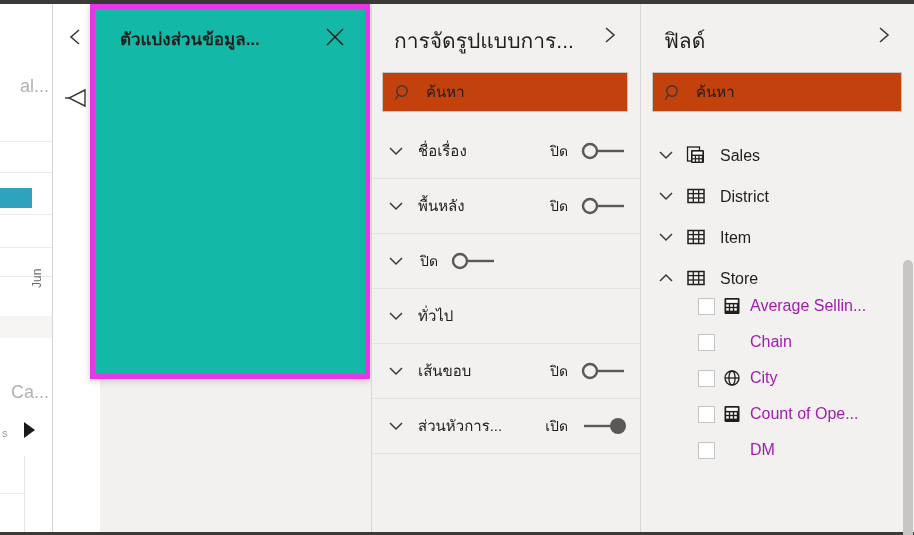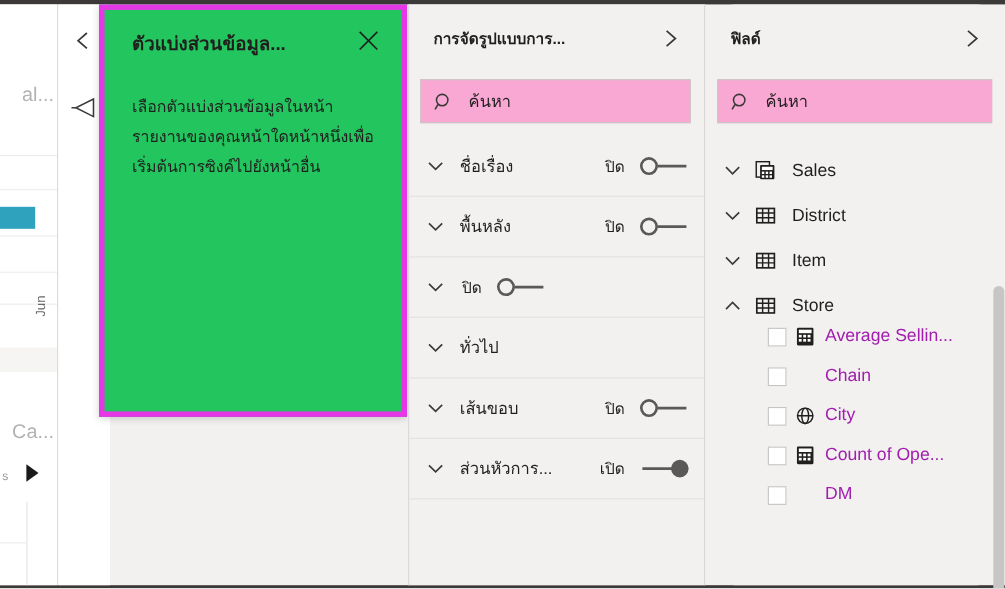--- a/index.html
+++ b/index.html
@@ -83,21 +83,21 @@
     font-size: 15px; font-weight: 700; color: #201f1e;
     white-space: nowrap;
     transform: rotate(90deg) scale(-1,-1);
     transform-origin: left top;
   }
 
   
   .callout {
     position: absolute; left: 90px; top: 4px;
     width: 280px; height: 375px;
-    background: #22c55e;
+    background: #14b8a6;
     border: 5px solid #e637e6;
     box-sizing: border-box;
     box-shadow: 0 2px 7px rgba(0,0,0,0.18);
   }
   .callout-header {
     position: relative; height: 56px;
   }
   .callout-title {
     position: absolute; left: 25px; top: 16px;
     font-size: 17px; font-weight: 700; color: #201f1e;
@@ -111,37 +111,37 @@
     position: absolute; left: 25px; top: 76px; right: 22px;
     font-size: 14.5px; line-height: 27px; color: #201f1e;
   }
 
   
   .panel {
     position: absolute; top: 4px; height: 528px;
     background: #f2f1ef; box-sizing: border-box;
   }
   .panel-format { left: 371px; width: 270px; border-left: 1px solid #d9d7d5; border-right:1px solid #d9d7d5;}
-  .panel-fields  { left: 642px; width: 272px; border-radius: 26px; }
+  .panel-fields  { left: 642px; width: 272px; }
 
   .panel-head {
     position: relative; height: 68px;
   }
   .panel-title {
     position: absolute; left: 22px; top: 20px;
-    font-size: 14px; font-weight: 700; color: #201f1e;
+    font-size: 21px; font-weight: 400; color: #201f1e;
     white-space: nowrap; max-width: 190px; overflow: hidden;
   }
   .panel-expand {
     position: absolute; right: 20px; top: 20px;
     width: 22px; height: 22px; cursor: pointer;
   }
   .searchbox {
     position: absolute; left: 10px; right: 12px; top: 68px; height: 40px;
-    background: #f9a8d4; border: 1px solid #c8c6c4; box-sizing: border-box;
+    background: #c2410c; border: 1px solid #c8c6c4; box-sizing: border-box;
     display: flex; align-items: center; cursor: text;
   }
   .search-icon { margin-left: 11px; width: 19px; height: 19px; flex: 0 0 auto; }
   .search-ph { margin-left: 13px; font-size: 15px; color: #1f1e1d; }
 
   
   .fmt-list { position: absolute; left: 0; right: 0; top: 120px; bottom: 0; }
   .fmt-row {
     position: relative; height: 54px;
     border-bottom: 1px solid #e4e2e0;
@@ -232,21 +232,20 @@
   <div class="callout">
     <div class="callout-header">
       <div class="callout-title">ตัวแบ่งส่วนข้อมูล...</div>
       <div class="callout-close">
         <svg width="24" height="24" viewBox="0 0 24 24">
           <line x1="4" y1="4" x2="20" y2="20" stroke="#201f1e" stroke-width="1.5"></line>
           <line x1="20" y1="4" x2="4" y2="20" stroke="#201f1e" stroke-width="1.5"></line>
         </svg>
       </div>
     </div>
-    <div class="callout-body">เลือกตัวแบ่งส่วนข้อมูลในหน้ารายงานของคุณหน้าใดหน้าหนึ่งเพื่อเริ่มต้นการซิงค์ไปยังหน้าอื่น</div>
   </div>
 
   <div class="panel panel-format">
     <div class="panel-head">
       <div class="panel-title">การจัดรูปแบบการ...</div>
       <div class="panel-expand">
         <svg width="22" height="22" viewBox="0 0 22 22">
           <polyline points="8,4 16,11 8,18" fill="none" stroke="#3b3a39" stroke-width="1.6"></polyline>
         </svg>
       </div>

